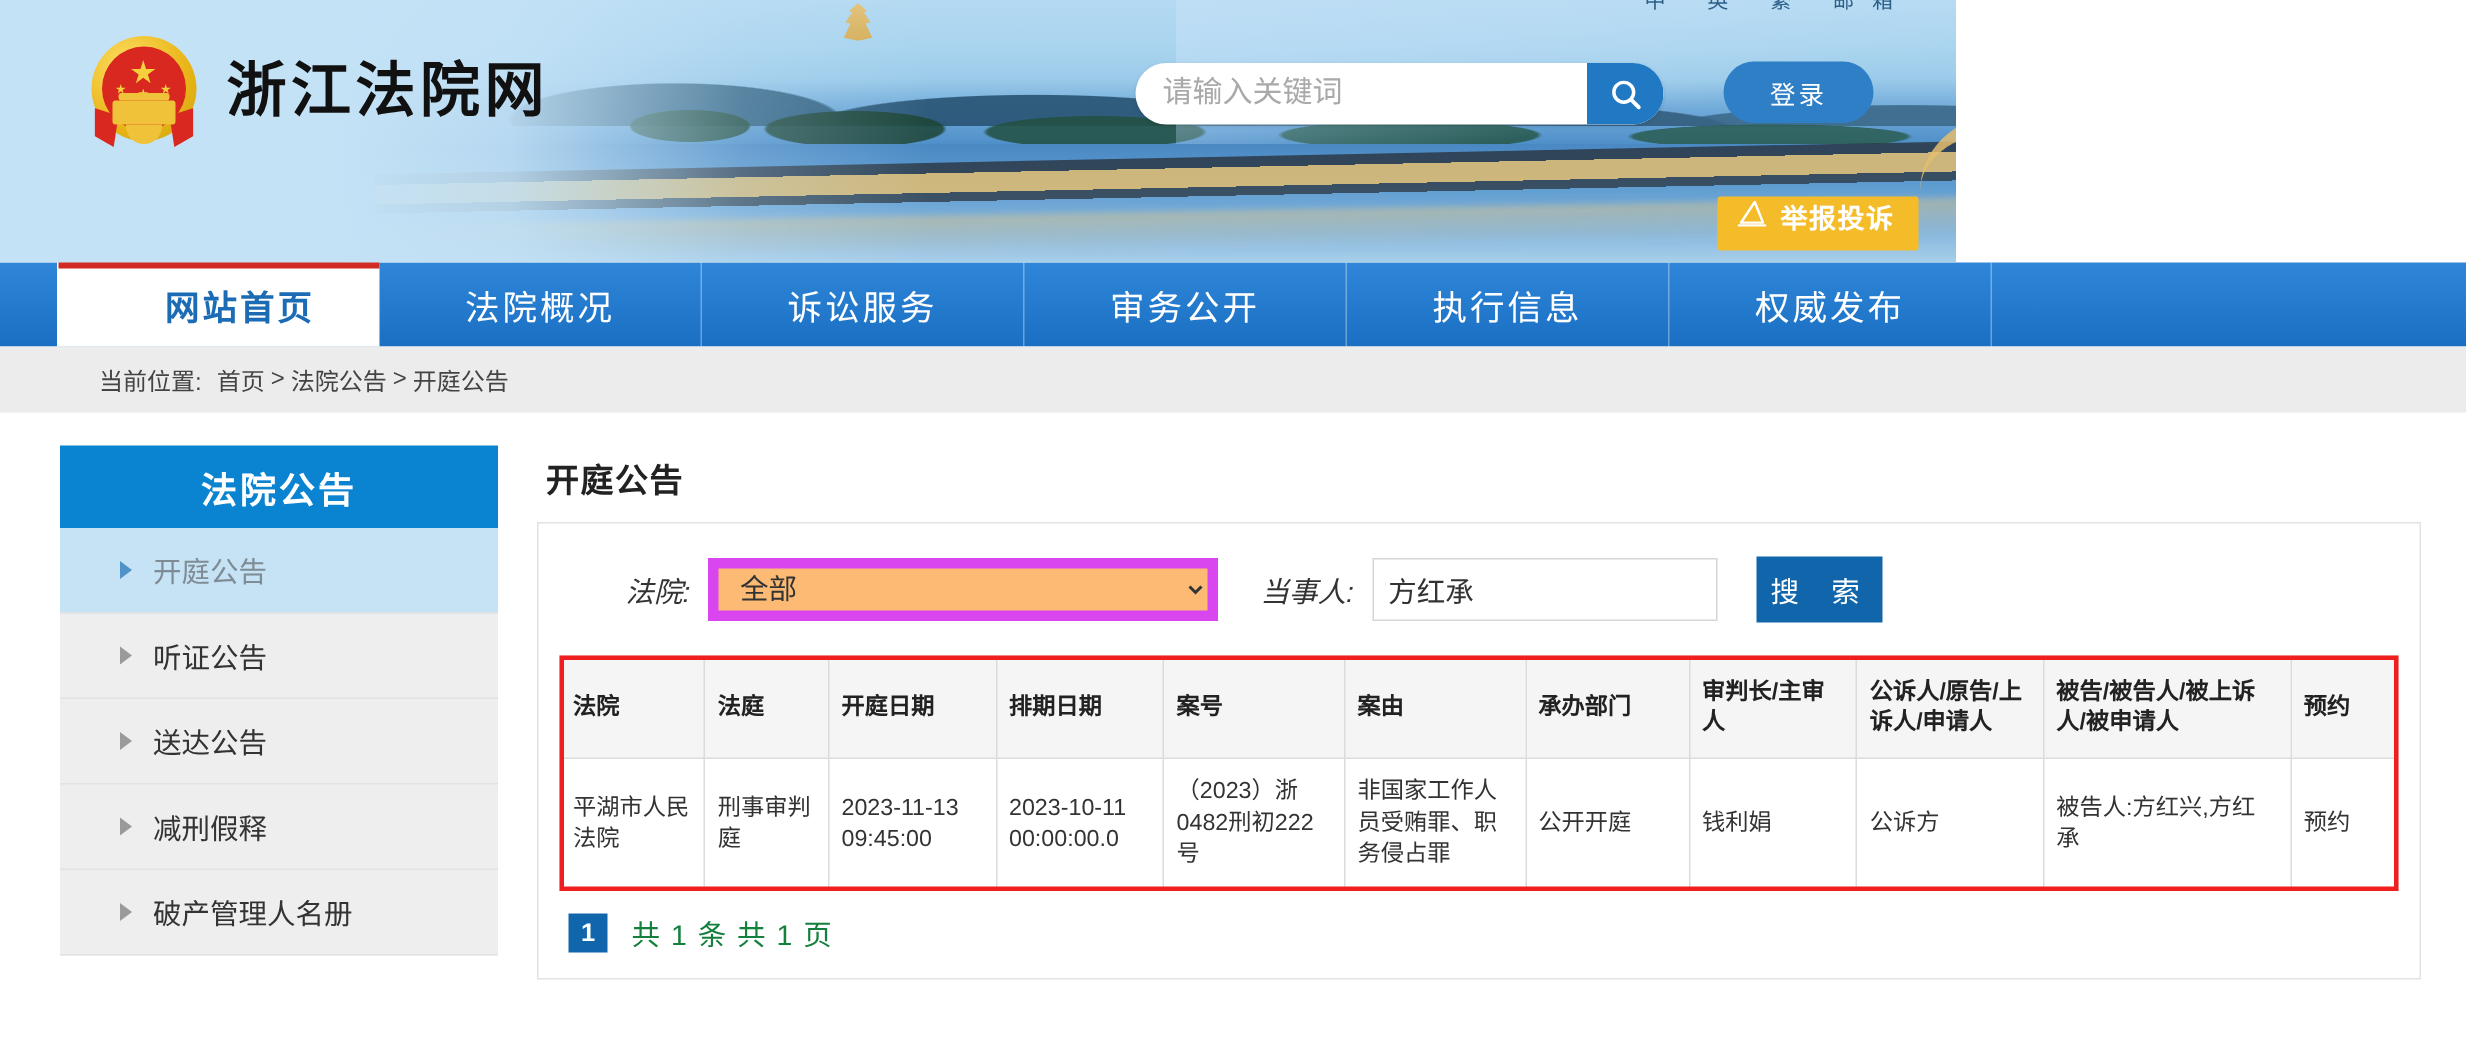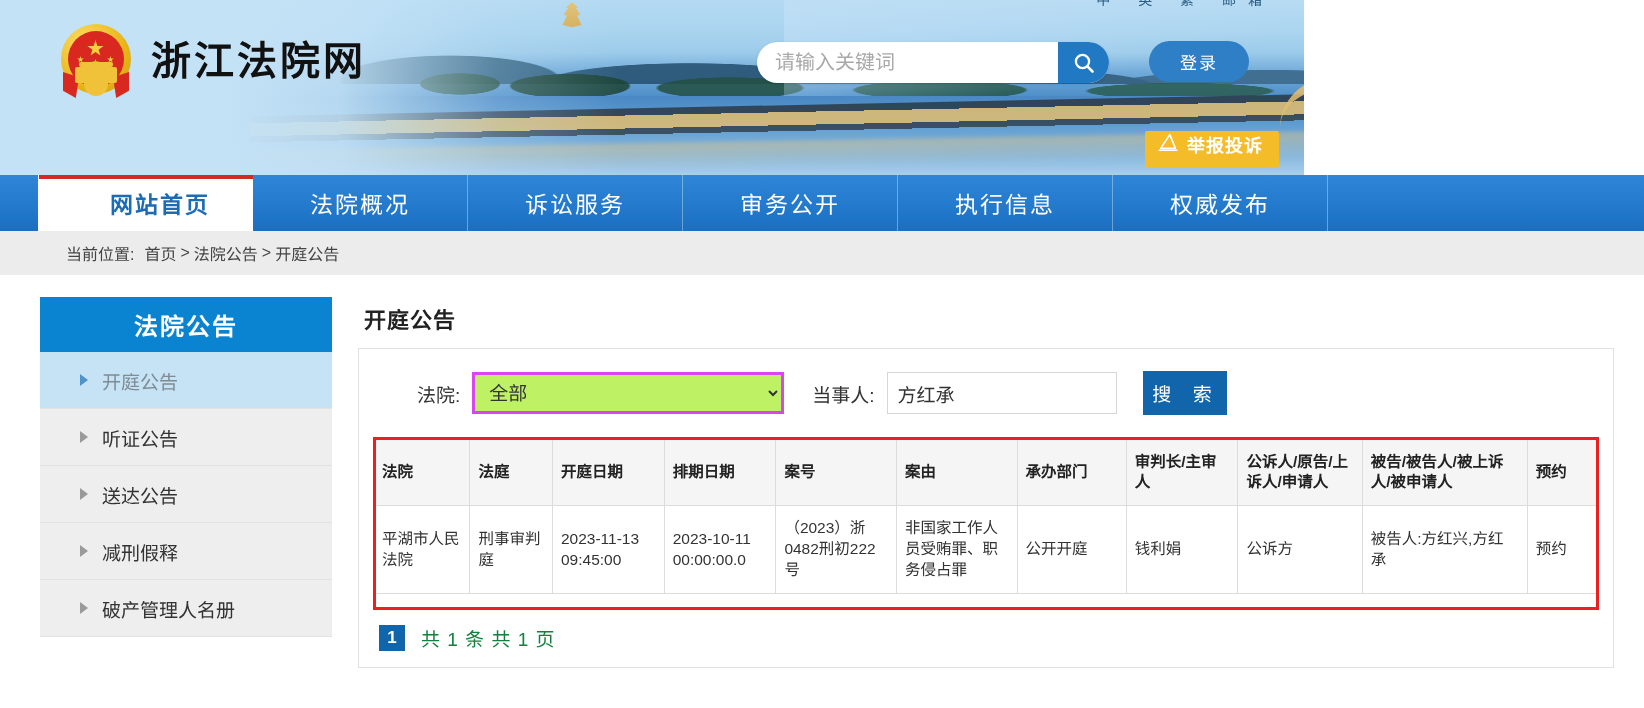--- a/index.html
+++ b/index.html
@@ -235,39 +235,39 @@
   .page-title {
     font-size: 22px; font-weight: 700; color: #222;
     margin: 5px 0 14px 6px; letter-spacing: 1px;
   }
   .panel { border: 1px solid #e2e2e2; background: #fff; }
 
   .filters {
     display: flex; align-items: center;
     padding: 22px 0 22px 58px; gap: 0;
   }
-  .f-label { font-size: 19px; color: #333; margin-right: 12px; white-space: nowrap; }
+  .f-label { font-size: 19px; color: #333; margin-right: 12px; white-space: nowrap; font-style: italic; }
   .f-select {
-    width: 312px; height: 42px; font-size: 19px; color: #333;
-    border: 3px solid #d946ef; background: #bef264; padding: 0 10px;
+    width: 340px; height: 42px; font-size: 19px; color: #333;
+    border: 7px solid #d946ef; background: #fdba74; padding: 0 10px;
     font-family: "Liberation Sans", sans-serif; cursor: pointer;
   }
   .f-gap { width: 28px; }
   .f-input {
     width: 230px; height: 42px; font-size: 19px; color: #333;
     border: 1px solid #d6d6d6; background: #fff; padding: 0 10px; outline: none;
     font-family: "Liberation Sans", sans-serif;
   }
   .f-search {
     margin-left: 26px; width: 84px; height: 44px;
     background: #1065ab; border: 0; color: #fff; cursor: pointer;
     font-size: 19px; letter-spacing: 5px; font-family: Liberation Mono, monospace;
   }
 
-  .table-wrap { position: relative; padding: 0 14px 16px 14px; }
+  .table-wrap { position: relative; padding: 0 14px 0 14px; }
   .redbox {
     position: absolute; left: 14px; right: 14px; top: 0; bottom: 0;
     border: 3px solid #f01f1f; pointer-events: none; z-index: 5;
   }
   table { border-collapse: collapse; width: 100%; table-layout: fixed; }
   thead th {
     background: #f5f5f5; color: #222; font-size: 15.5px; font-weight: 700;
     text-align: left; padding: 10px 8px; vertical-align: middle;
     border: 1px solid #dcdcdc; line-height: 1.25; height: 68px;
   }

